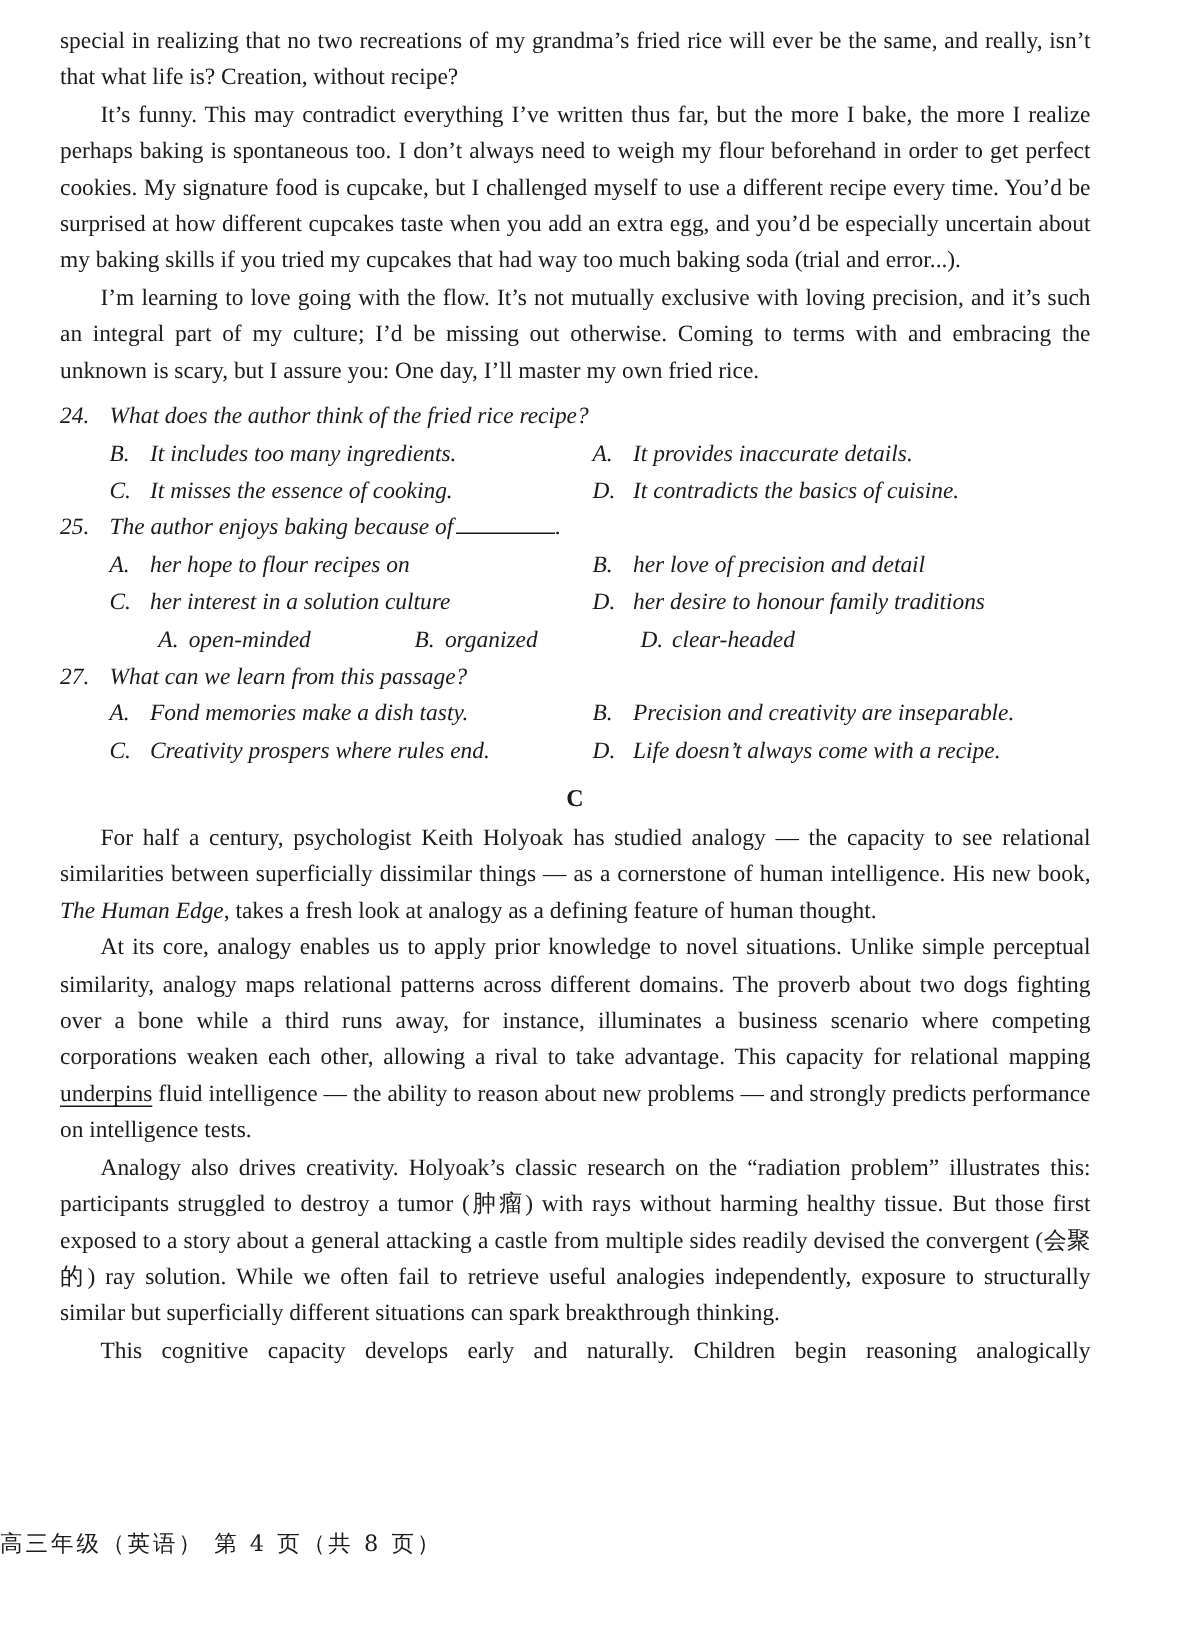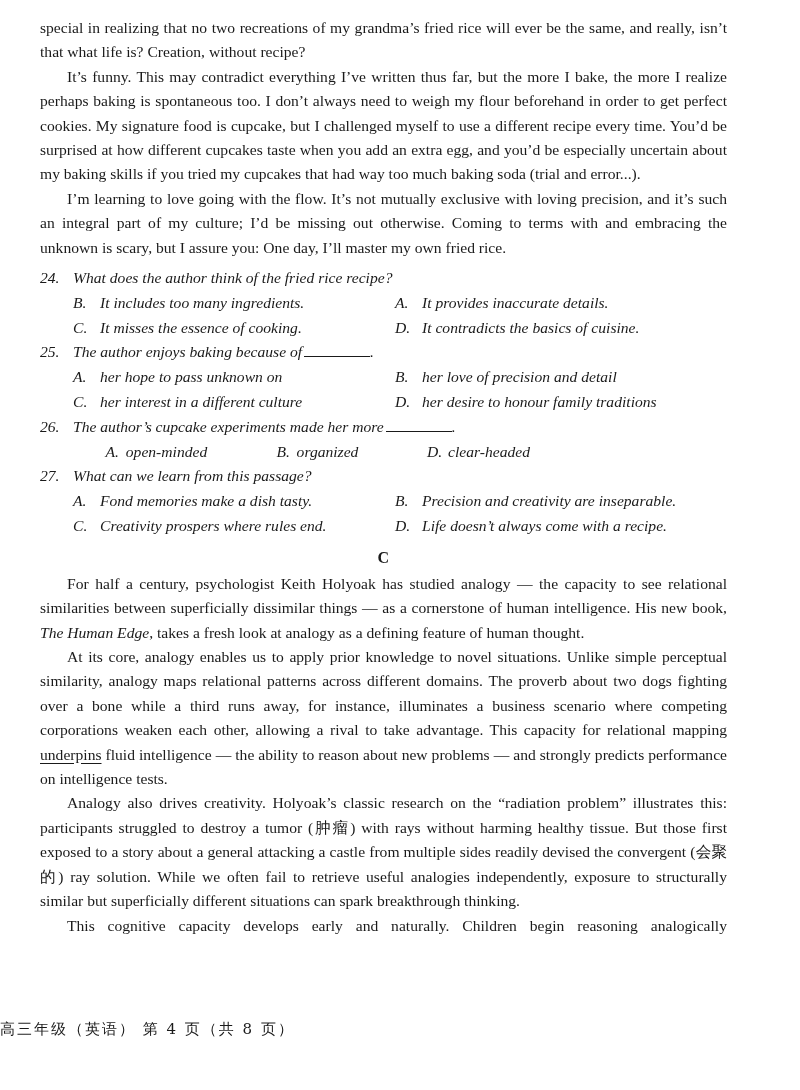--- a/index.html
+++ b/index.html
@@ -118,31 +118,28 @@
         <div class="opt"><span class="opt-letter">C.</span><span>It misses the essence of cooking.</span></div>
         <div class="opt"><span class="opt-letter">D.</span><span>It contradicts the basics of cuisine.</span></div>
       </div>
     </div>
 
     <div class="q">
       <span class="q-stem">
         <span class="q-num">25.</span><span>The author enjoys baking because of</span><span class="blank"></span><span>.</span>
       </span>
       <div class="opts">
-        <div class="opt"><span class="opt-letter">A.</span><span>her hope to pass unknown on</span></div>
+        <div class="opt"><span class="opt-letter">A.</span><span>her hope to flour recipes on</span></div>
         <div class="opt"><span class="opt-letter">B.</span><span>her love of precision and detail</span></div>
-        <div class="opt"><span class="opt-letter">C.</span><span>her interest in a different culture</span></div>
+        <div class="opt"><span class="opt-letter">C.</span><span>her interest in a solution culture</span></div>
         <div class="opt"><span class="opt-letter">D.</span><span>her desire to honour family traditions</span></div>
       </div>
     </div>
 
     <div class="q">
-      <span class="q-stem">
-        <span class="q-num">26.</span><span>The author’s cupcake experiments made her more</span><span class="blank"></span><span>.</span>
-      </span>
       <div class="opts four">
         <div class="opt"><span class="opt-letter">A.</span><span>open-minded</span></div>
         <div class="opt"><span class="opt-letter">B.</span><span>organized</span></div>
         <div class="opt"><span class="opt-letter">D.</span><span>clear-headed</span></div>
       </div>
     </div>
 
     <div class="q">
       <span class="q-stem">
         <span class="q-num">27.</span><span>What can we learn from this passage?</span>

